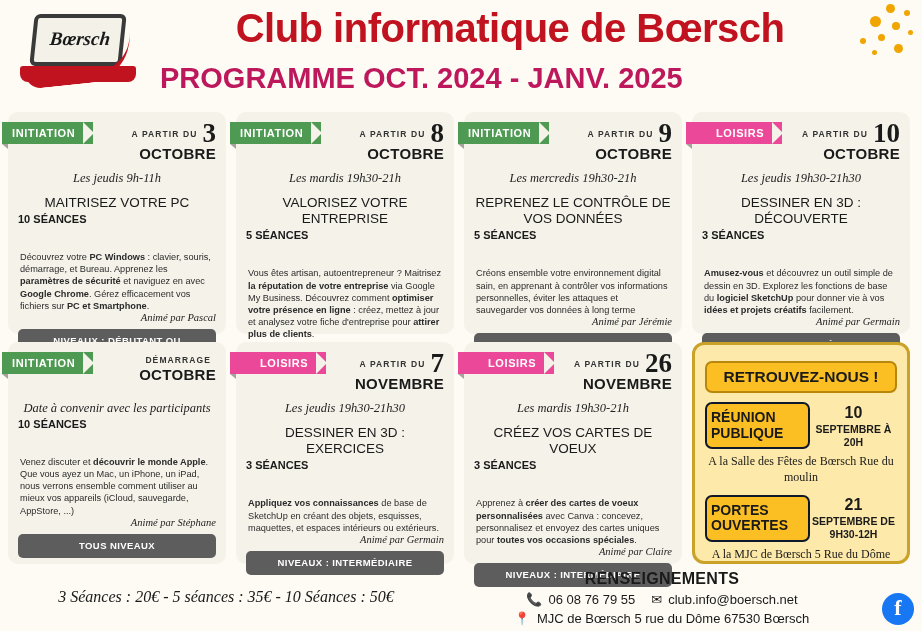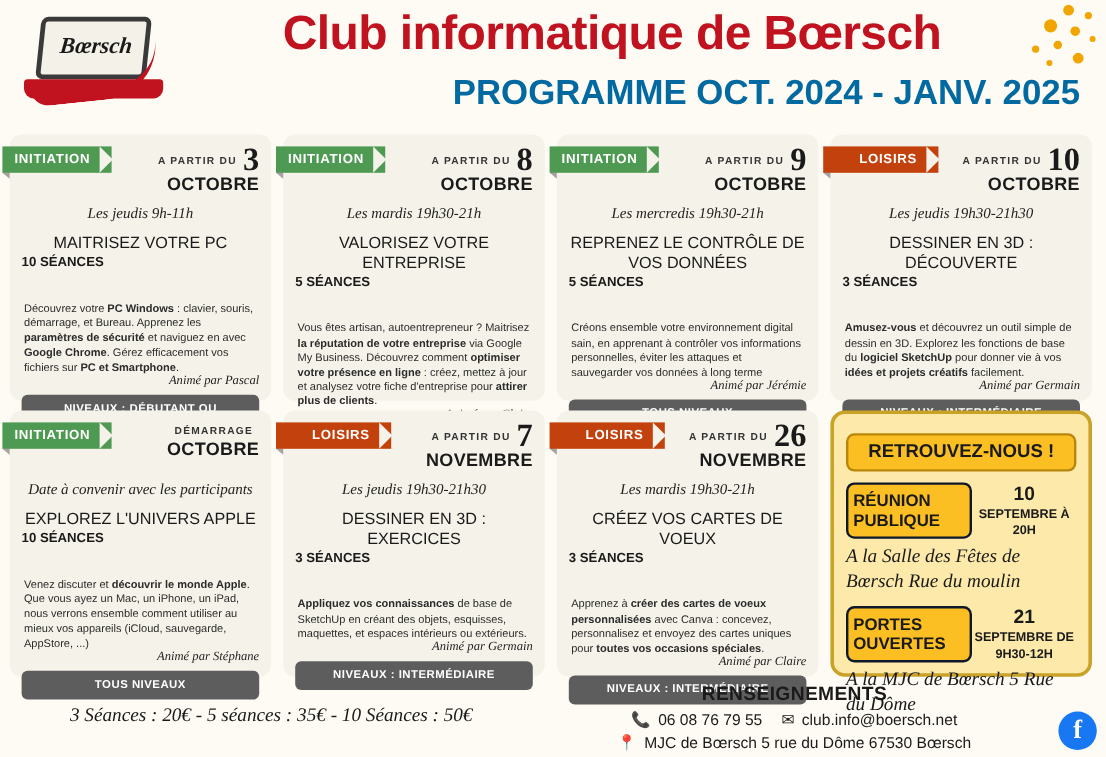--- a/index.html
+++ b/index.html
@@ -37,23 +37,22 @@
   }
   .title-main {
     position: absolute; left: 160px; top: 6px; width: 700px;
     text-align: center;
     font-family: "Liberation Sans", sans-serif;
     font-weight: bold; font-size: 40px; color: #c1121f;
     letter-spacing: -0.5px;
   }
   .title-sub {
     position: absolute; left: 160px; top: 62px; width: 740px;
-    text-align: right;
     font-family: "Liberation Sans", sans-serif;
-    font-weight: bold; font-size: 29px; color: #0369a1;
+    font-weight: bold; font-size: 29px; color: #be185d;
   }
   .dots { position: absolute; right: 4px; top: 4px; width: 62px; height: 56px; }
   .dots span {
     position: absolute; border-radius: 50%; background: #f0a500;
   }
   
   .grid {
     position: absolute; left: 8px; top: 112px;
     width: 906px;
     display: grid;
@@ -70,21 +69,21 @@
   .card.r1 { height: 222px; }
   .card.r2 { height: 222px; }
   
   .ribbon {
     position: absolute; left: -6px; top: 10px;
     height: 22px; padding: 0 18px 0 10px;
     display: flex; align-items: center;
     color: #fff; font-size: 11px; font-weight: bold; letter-spacing: .6px;
   }
   .ribbon.init { background: #4f9a52; }
-  .ribbon.loisirs { background: #c2410c; padding-left: 30px; }
+  .ribbon.loisirs { background: #ec4899; padding-left: 30px; }
   .ribbon::after {
     content: ""; position: absolute; right: -1px; top: 0;
     border-left: 11px solid currentColor;
     border-top: 11px solid transparent; border-bottom: 11px solid transparent;
     color: #f5f2e9;
   }
   .ribbon::before {
     content: ""; position: absolute; left: 0; bottom: -5px;
     border-top: 5px solid rgba(0,0,0,.35);
     border-left: 6px solid transparent;
@@ -149,22 +148,22 @@
     background: #fbbf24; border: 2px solid #0f172a; border-radius: 7px;
     font-weight: bold; font-size: 14px; color: #1a1a1a;
     padding: 6px 4px; width: 105px; text-align: left; line-height: 1.12;
   }
   .promo-when {
     flex: 1; text-align: center; font-weight: bold;
     font-size: 10.5px; color: #1a1a1a; line-height: 1.25;
   }
   .promo-when .big { font-size: 16px; }
   .promo-place {
-    font-family: "Liberation Serif", serif; font-style: italic;
-    font-size: 16px; color: #1a1a1a; text-align: left;
+    font-family: "Liberation Serif", serif; 
+    font-size: 12px; color: #1a1a1a; text-align: center;
     margin-top: 5px; line-height: 1.3; width: 100%;
   }
   
   .price {
     position: absolute; left: 16px; top: 588px; width: 420px;
     text-align: center;
     font-family: "Liberation Serif", serif; font-style: italic;
     font-size: 16px; color: #1a1a1a;
   }
   .contact {
@@ -268,21 +267,20 @@
     <div class="level">NIVEAUX : INTERMÉDIAIRE</div>
   </div>
 
   <div class="card r2">
     <div class="ribbon init">INITIATION</div>
     <div class="date-box">
       <span class="date-pre">DÉMARRAGE</span><span class="date-num"></span>
       <div class="date-month">OCTOBRE</div>
     </div>
     <div class="schedule">Date à convenir avec les participants</div>
-    <div class="card-title">EXPLOREZ L'UNIVERS APPLE</div>
     <div class="sessions">10 SÉANCES</div>
     <div class="desc">Venez discuter et <b>découvrir le monde Apple</b>. Que vous ayez un Mac, un iPhone, un iPad, nous verrons ensemble comment utiliser au mieux vos appareils (iCloud, sauvegarde, AppStore, ...)</div>
     <div class="author">Animé par Stéphane</div>
     <div class="level">TOUS NIVEAUX</div>
   </div>
 
   <div class="card r2">
     <div class="ribbon loisirs">LOISIRS</div>
     <div class="date-box">
       <span class="date-pre">A PARTIR DU</span><span class="date-num">7</span>

